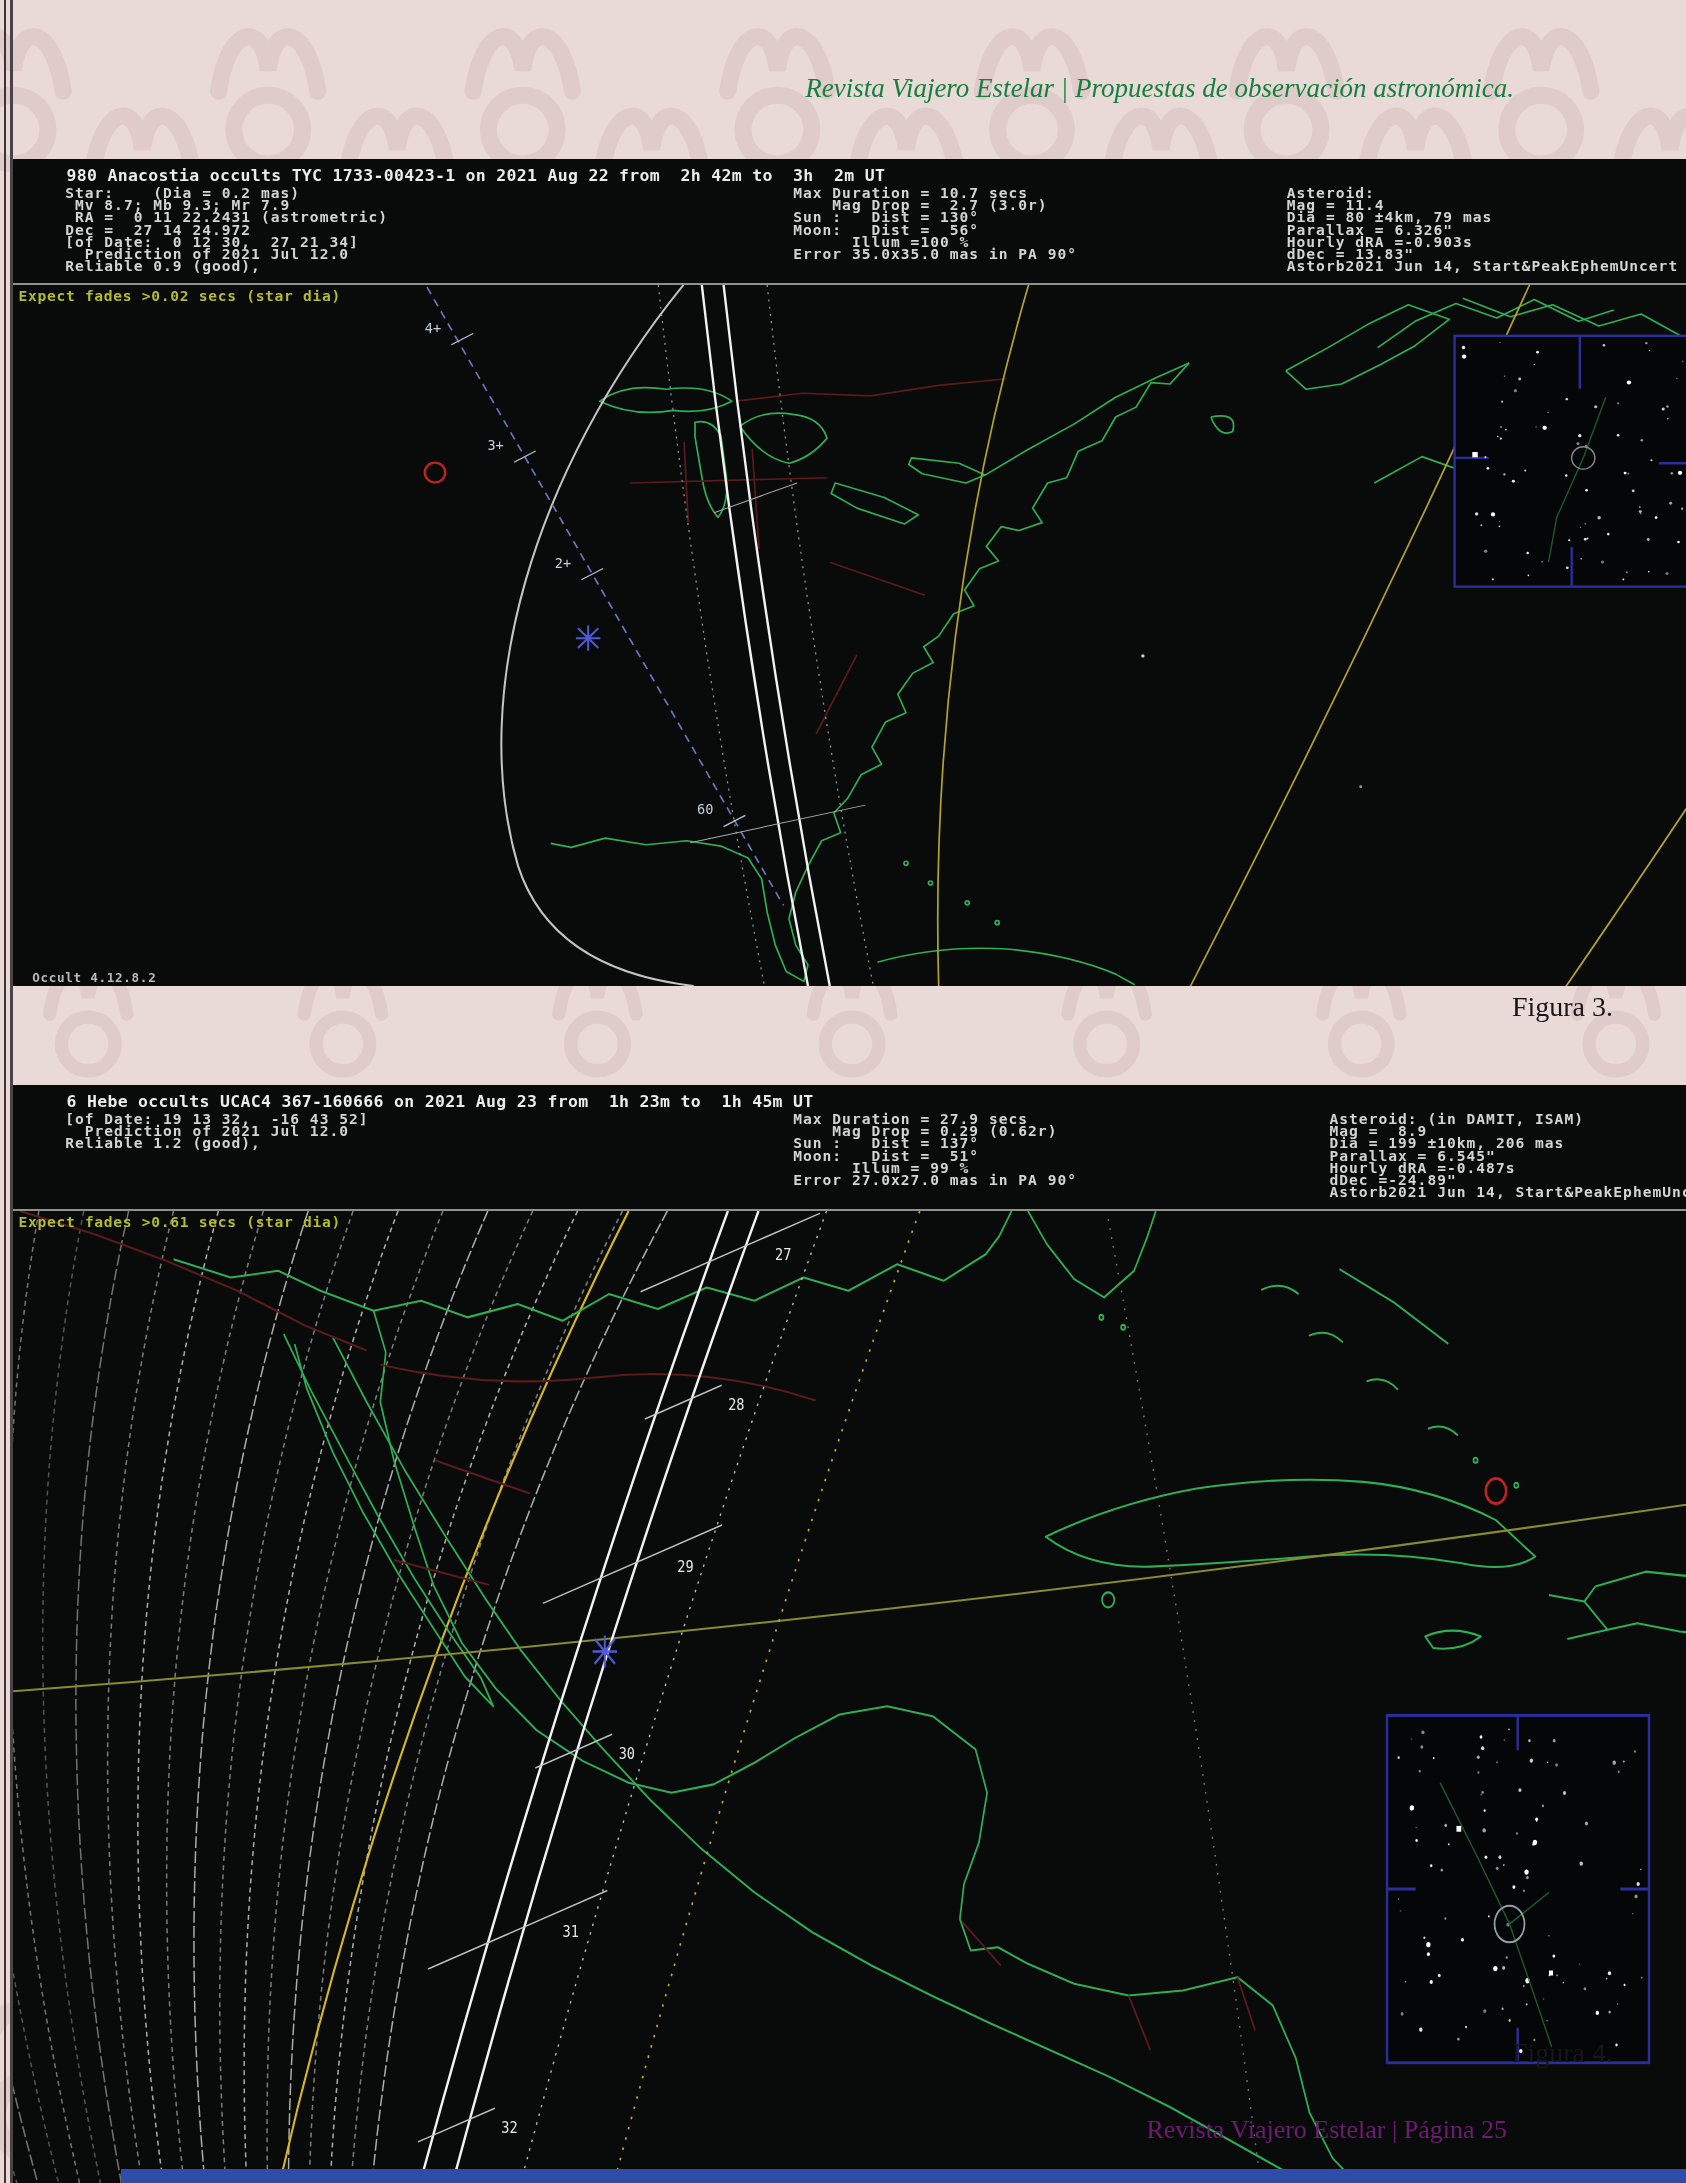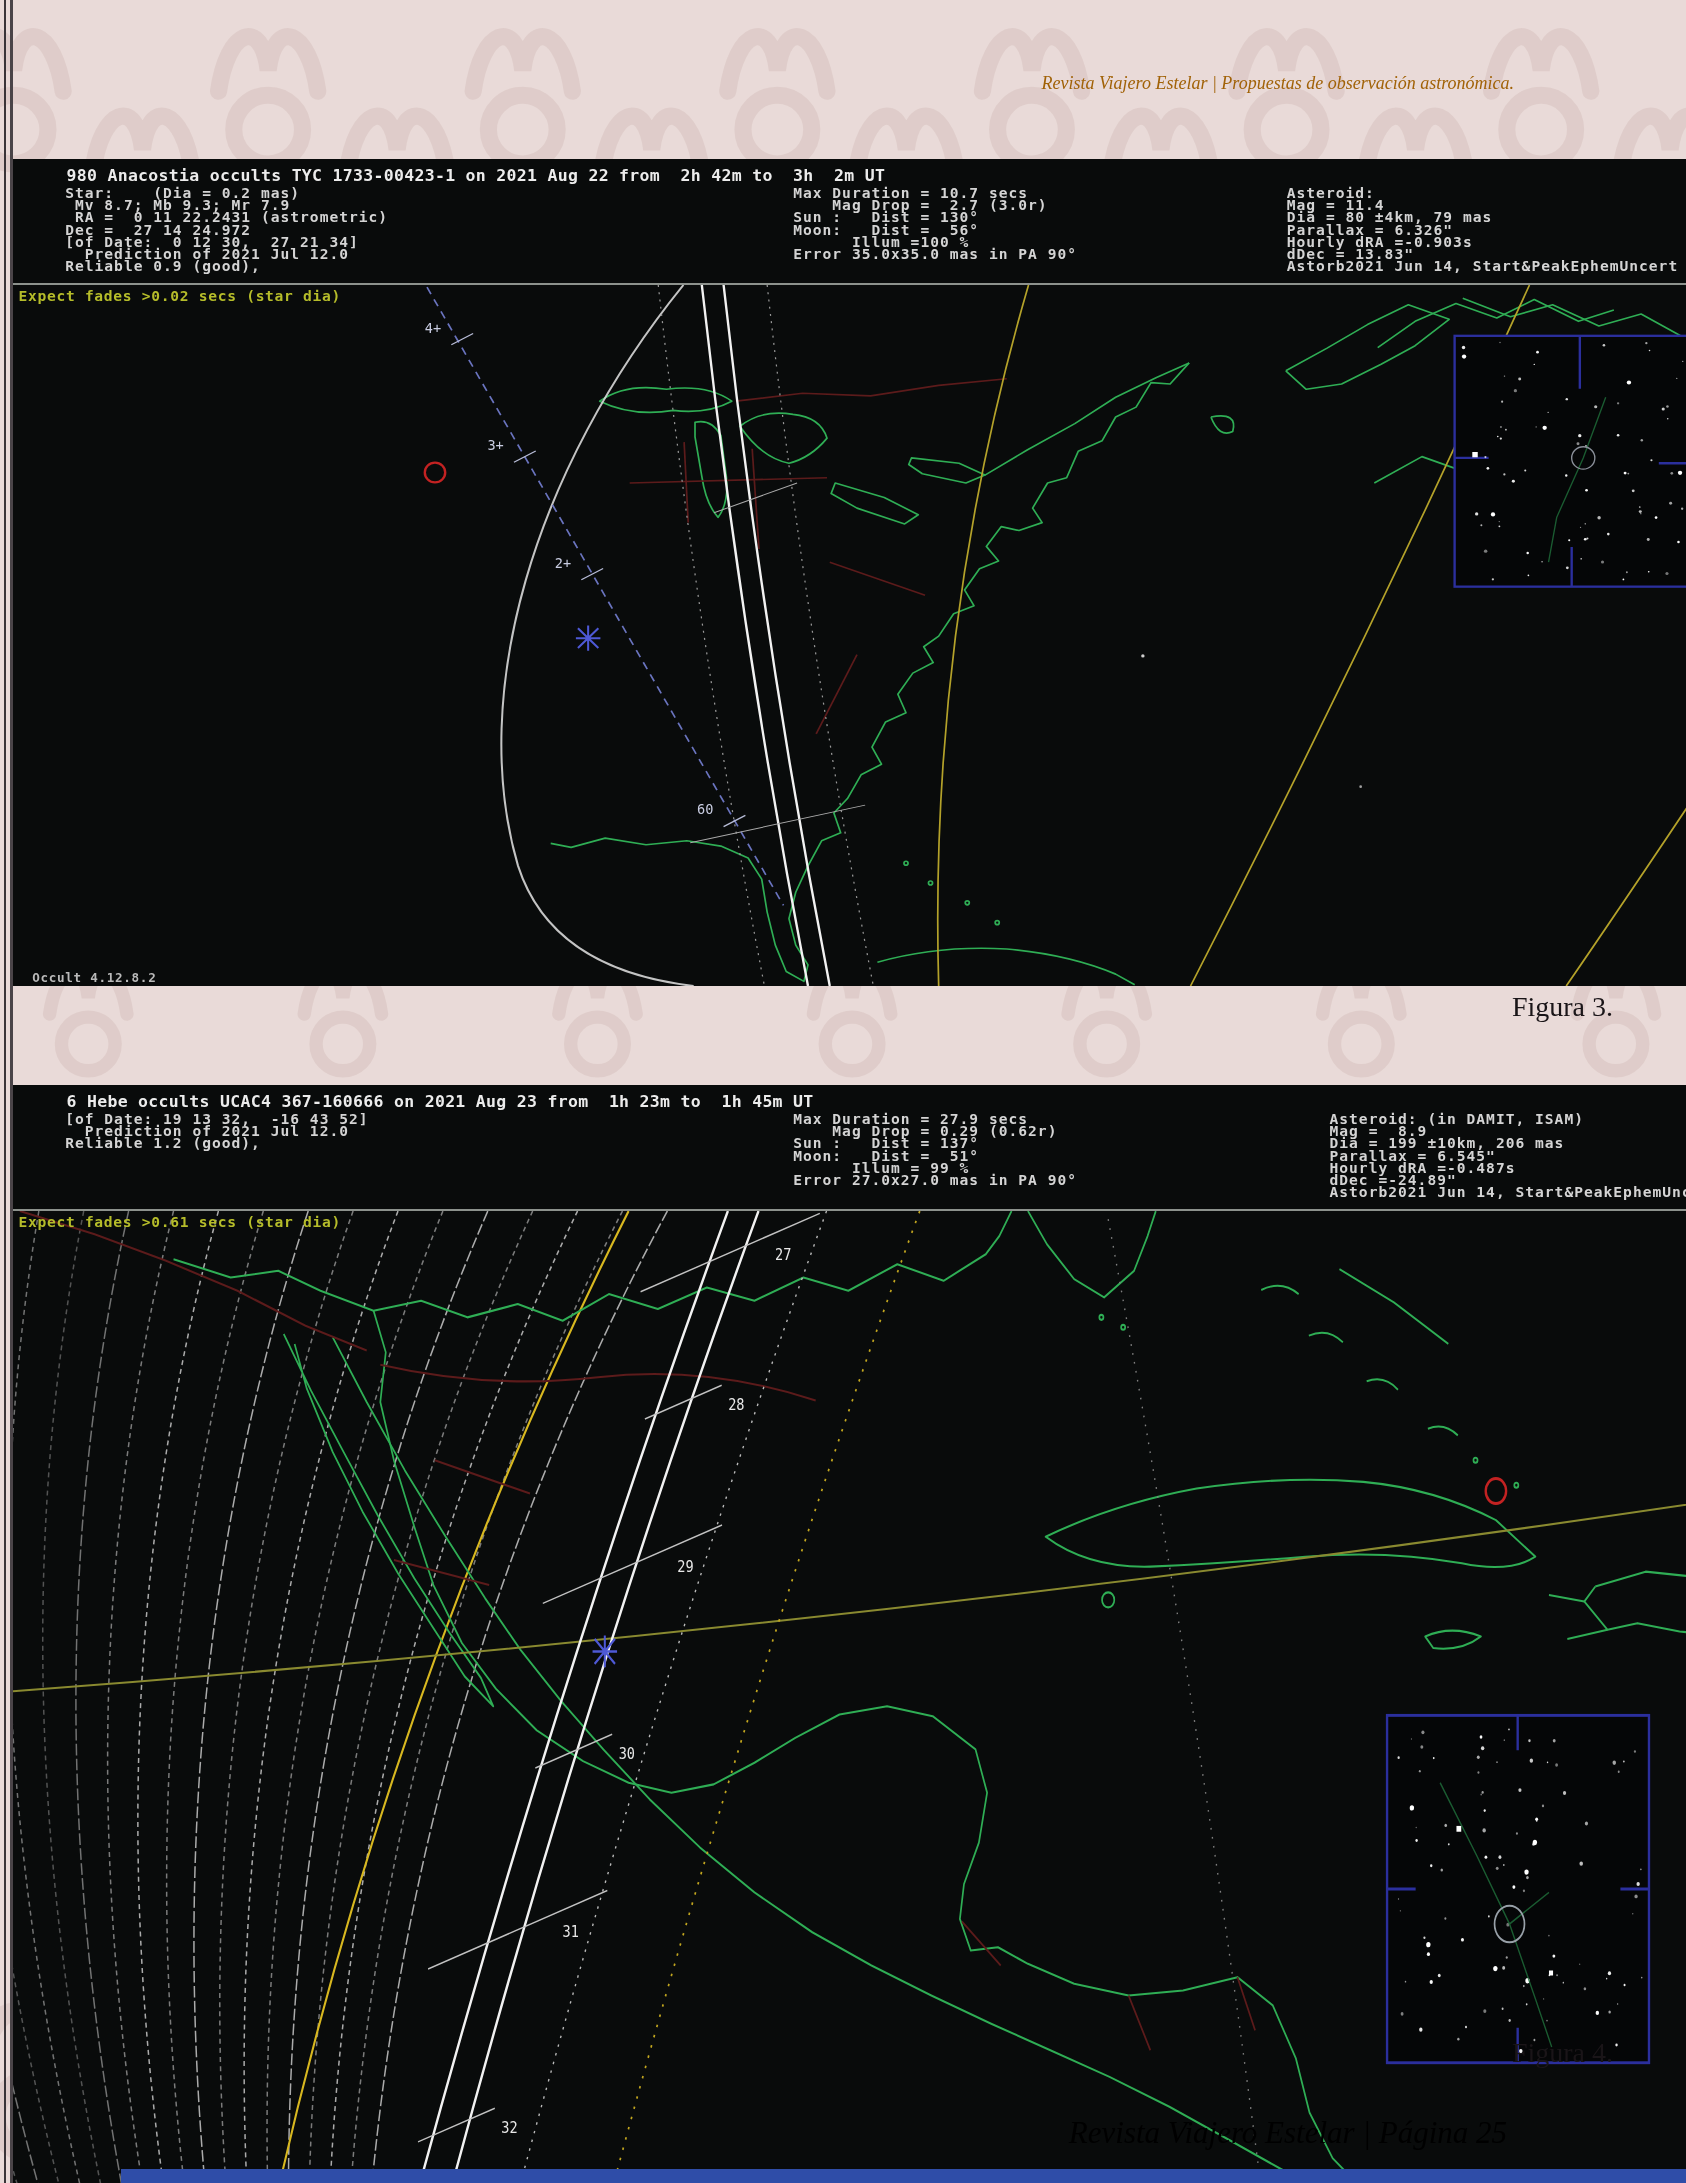--- a/index.html
+++ b/index.html
@@ -4,24 +4,24 @@
 <style>
   html,body{margin:0;padding:0;background:#e9dad8;}
   .page{position:relative;width:1687px;height:2183px;background:#e9dad8;overflow:hidden;
         font-family:"Liberation Serif",serif;}
   
   #wm-layer{position:absolute;left:0;top:0;z-index:0;}
   
   .pb1{position:absolute;left:4px;top:0;width:2px;height:2183px;background:#3a3438;z-index:3;}
   .pb2{position:absolute;left:10px;top:0;width:2.6px;height:2183px;background:#4a4448;z-index:3;}
   
-  .hdr{position:absolute;top:73px;right:173px;z-index:2;font-style:italic;font-size:18px;color:#a16207;}
+  .hdr{position:absolute;top:73px;right:173px;z-index:2;font-style:italic;font-size:27px;color:#15803d;}
   .fig-cap{position:absolute;right:74px;z-index:2;font-size:28px;color:#1a1518;}
   .cap3{top:991px;} .cap4{top:2037px;}
-  .ftr{position:absolute;top:2115px;right:180px;z-index:2;font-size:31px;color:#000000;font-style:italic;}
+  .ftr{position:absolute;top:2115px;right:180px;z-index:2;font-size:26px;color:#701a75;}
   .ftr-bar{position:absolute;left:121px;top:2169px;width:1566px;height:14.6px;background:#2f4da8;z-index:2;}
   
   .panel{position:absolute;background:#090b0b;z-index:2;overflow:hidden;padding-left:48px;}
   .p1{left:13.2px;top:159px;width:1640px;height:827px;}
   .p2{left:13.2px;top:1085px;width:1673px;height:1119px;}
   .map-title{padding:6.6px 0 0 5.3px;font:700 16.5px/20px "DejaVu Sans Mono",monospace;
              letter-spacing:0.3px;color:#ececec;white-space:pre;}
   .info-row{position:relative;height:98px;}
   .info-row pre{margin:0;font:700 14.6px/12.2px "DejaVu Sans Mono",monospace;
                 letter-spacing:1px;color:#d4d4d4;white-space:pre;}

